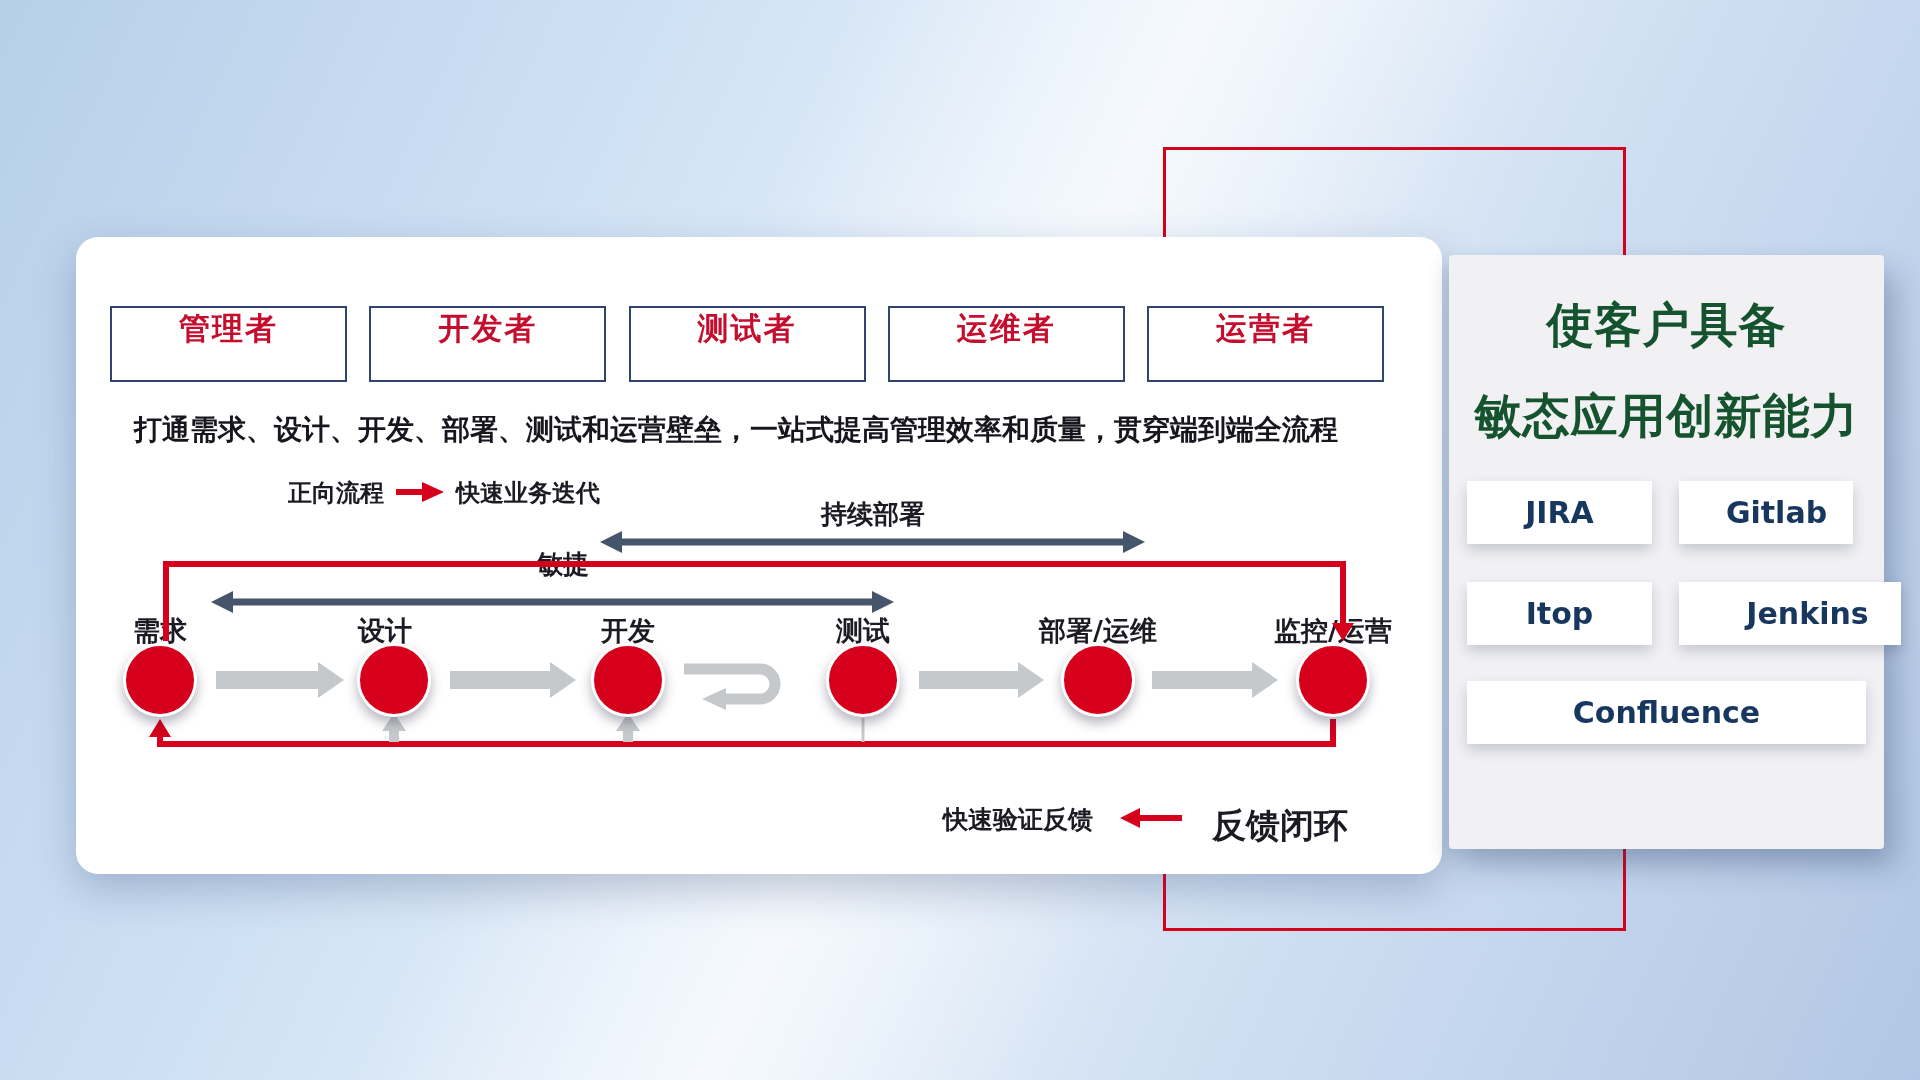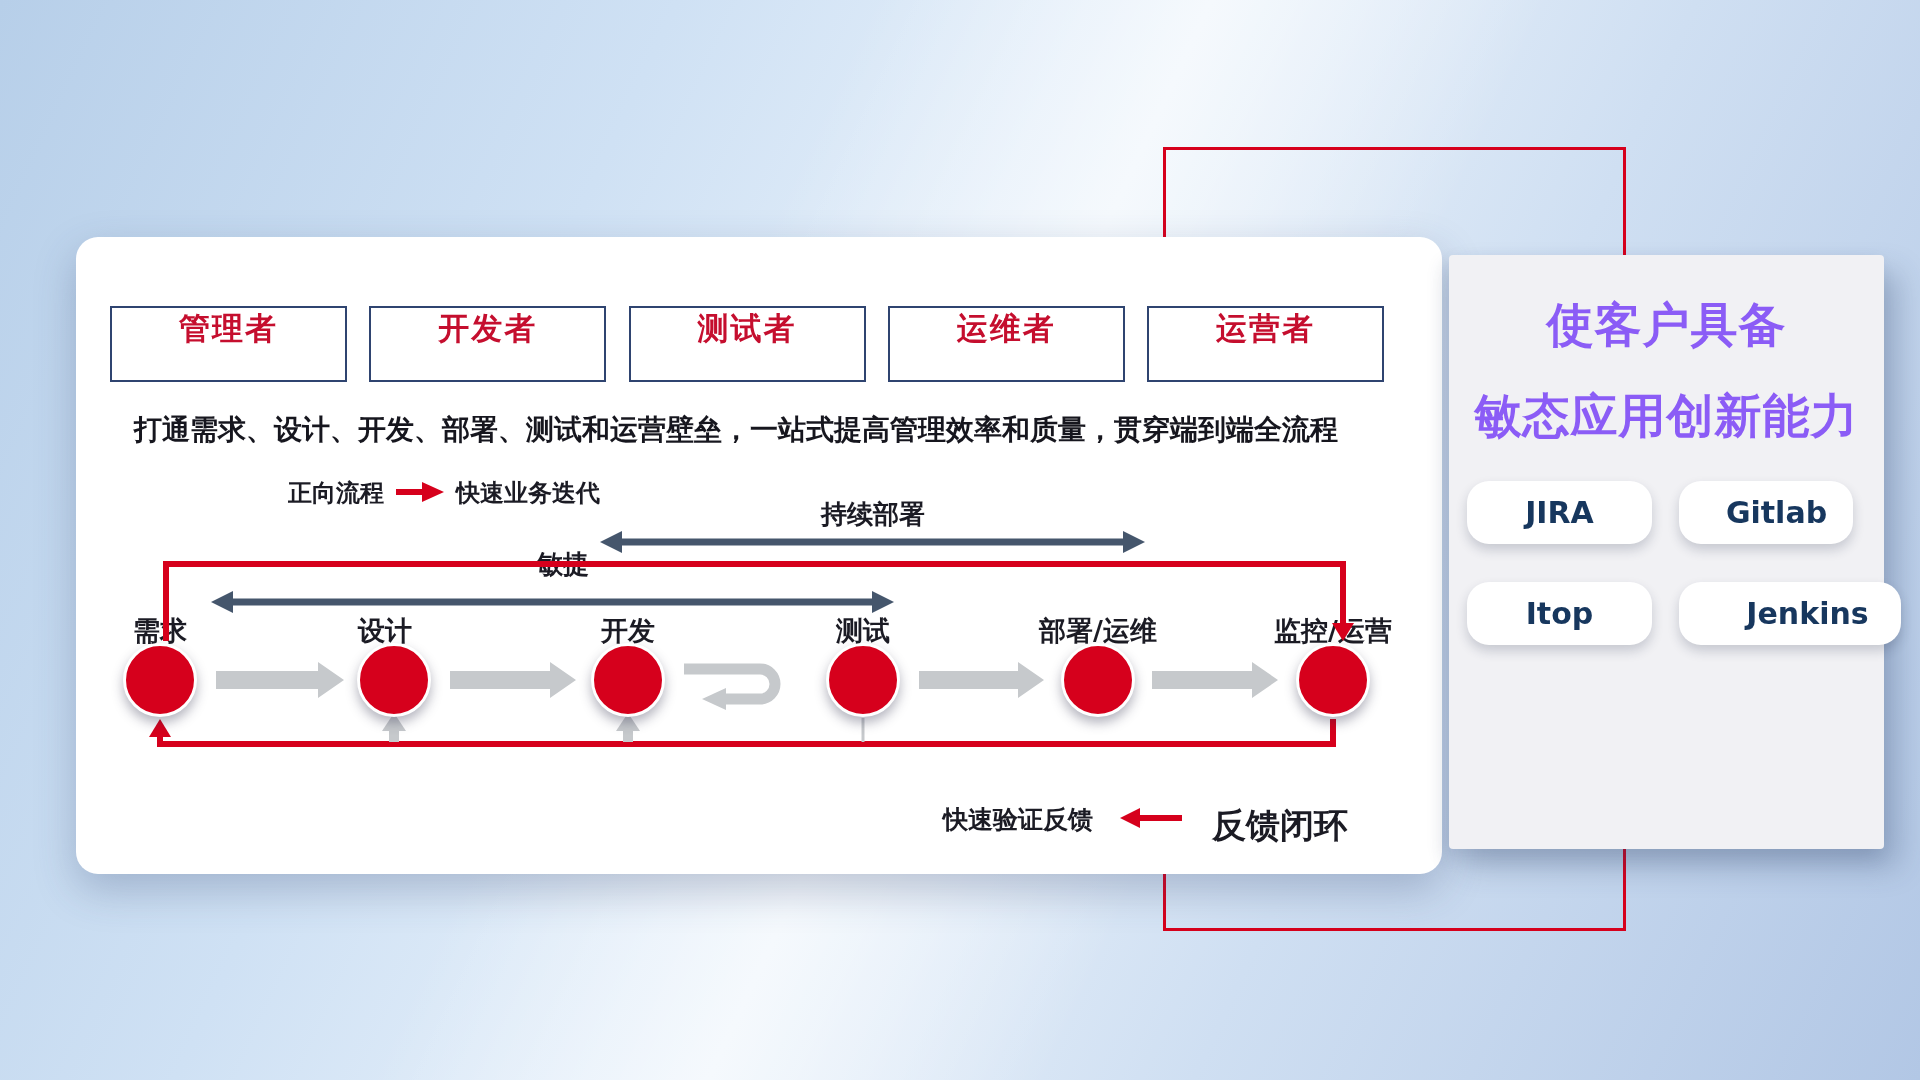--- a/index.html
+++ b/index.html
@@ -40,23 +40,23 @@
     box-sizing:border-box;background:#d6001c;border:3px solid #ffffff;
     box-shadow:0 6px 12px rgba(40,40,70,.35);z-index:2;}
   .c0{left:47px;} .c1{left:281px;} .c2{left:515px;} .c3{left:750px;} .c4{left:985px;} .c5{left:1220px;}
   .sl0{left:-1px;} .sl1{left:224px;} .sl2{left:467px;} .sl3{left:702px;} .sl4{left:937px;} .sl5{left:1172px;}
 
   
   .capability-panel{position:absolute;left:1449px;top:255px;width:435px;height:594px;
     background:#f1f1f4;border-radius:4px;z-index:3;
     box-shadow:14px 18px 30px rgba(40,60,100,.28), -6px 8px 18px rgba(40,60,100,.12);}
   .cap-title{position:absolute;left:0;width:100%;text-align:center;font-weight:700;
-    color:#8b5cf6;font-size:47px;letter-spacing:1px;}
+    color:#14532d;font-size:47px;letter-spacing:1px;}
   .t1{top:39px;} .t2{top:130px;}
-  .tool-btn{position:absolute;background:#ffffff;border-radius:22px;
+  .tool-btn{position:absolute;background:#ffffff;border-radius:0;
     box-shadow:0 6px 12px rgba(30,40,70,.20);
     display:flex;align-items:center;justify-content:center;
     font-weight:700;font-size:30px;color:#17375e;}
   .b-jira{left:18px;top:226px;width:185px;height:63px;}
   .b-gitlab{left:230px;top:226px;width:153px;height:63px;padding-left:21px;}
   .b-itop{left:18px;top:327px;width:185px;height:63px;}
   .b-jenkins{left:230px;top:327px;width:187px;height:63px;padding-left:35px;}
   .b-confluence{left:18px;top:426px;width:399px;height:63px;}
 </style>
 </head>
@@ -176,15 +176,16 @@
     <div class="lbl fb-label">反馈闭环</div>
   </div>
 
   <div class="capability-panel">
     <div class="cap-title t1">使客户具备</div>
     <div class="cap-title t2">敏态应用创新能力</div>
     <div class="tool-btn b-jira">JIRA</div>
     <div class="tool-btn b-gitlab">Gitlab</div>
     <div class="tool-btn b-itop">Itop</div>
     <div class="tool-btn b-jenkins">Jenkins</div>
+    <div class="tool-btn b-confluence">Confluence</div>
   </div>
 
 </div>
 
 </body></html>

